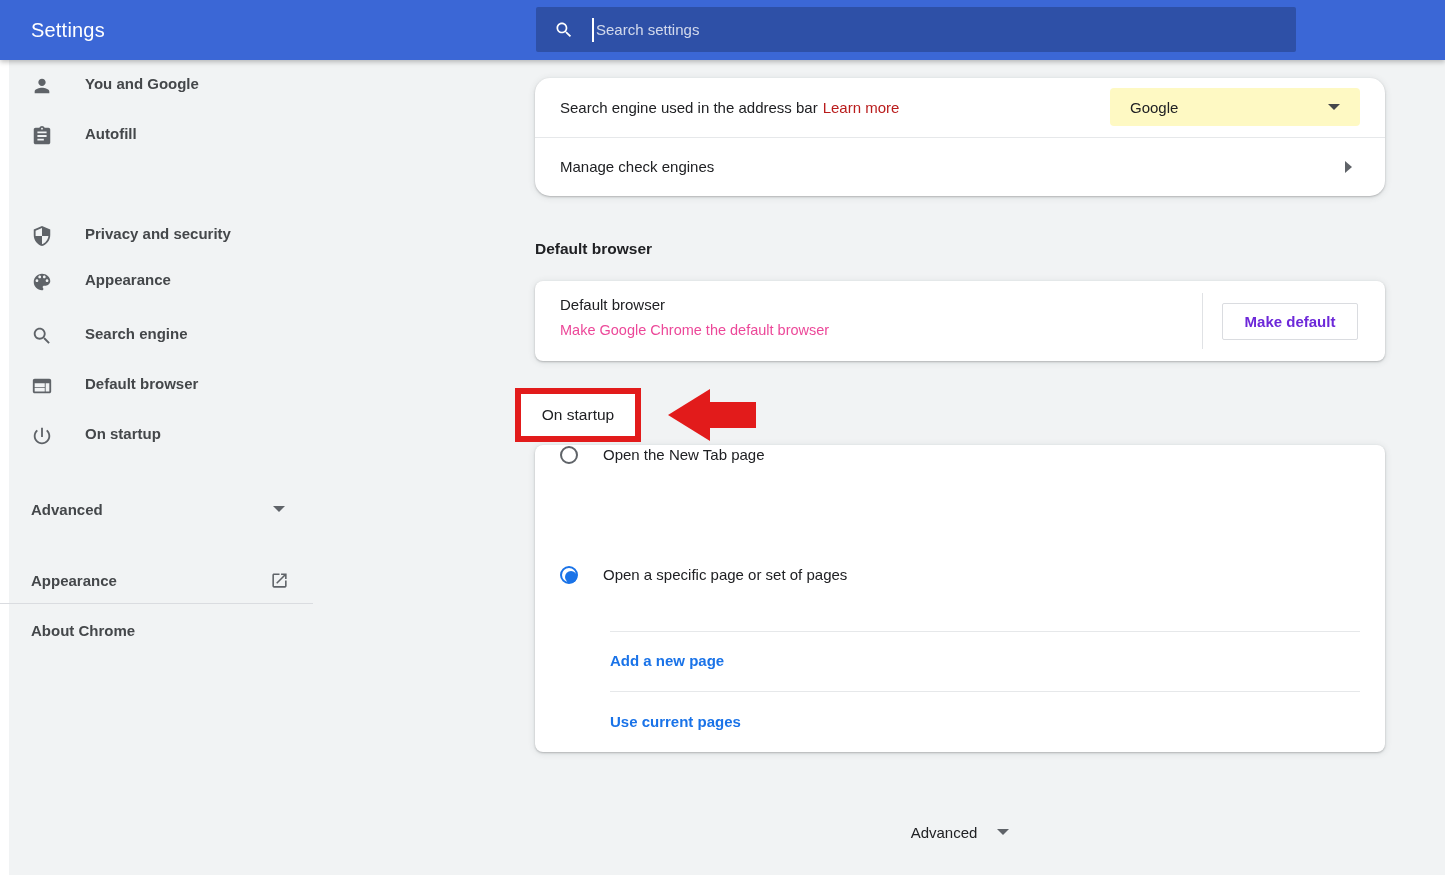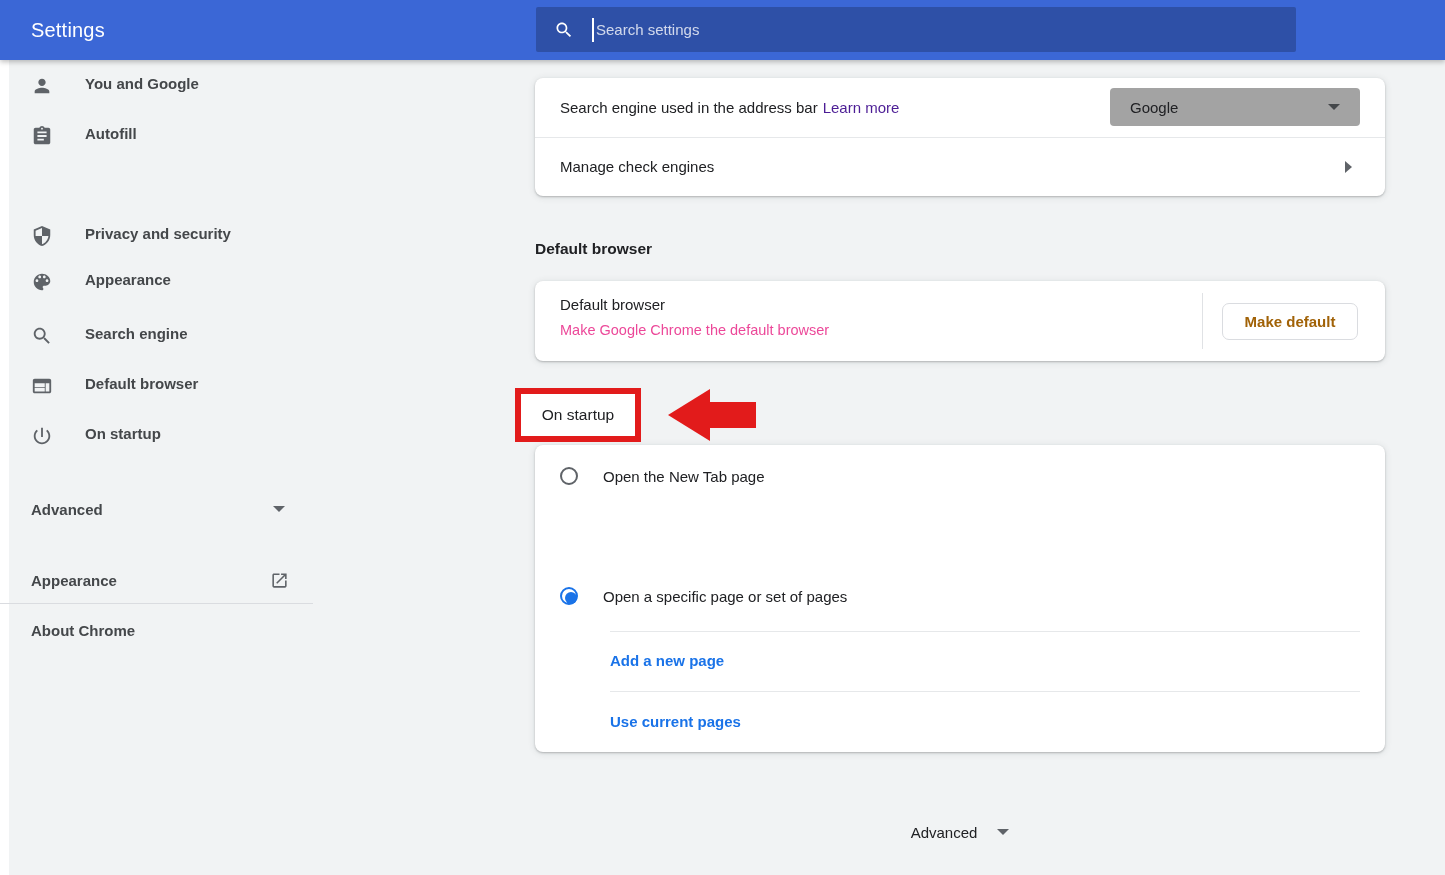--- a/index.html
+++ b/index.html
@@ -67,29 +67,29 @@
   .side-advanced .tri-down { position: absolute; left: 273px; }
   .side-divider { position: absolute; left: 0; top: 543px; width: 313px; height: 1px; background: #dadce0; }
   .ext-icn { position: absolute; left: 270px; width: 19px; height: 19px; }
 
   
   .card {
     position: absolute; left: 535px; width: 850px; background: #ffffff;
     border-radius: 8px;
     box-shadow: 0 1px 2px rgba(60,64,67,.3), 0 1px 6px 1px rgba(60,64,67,.1);
   }
-  .card1 { top: 78px; height: 118px; }
+  .card1 { top: 78px; height: 118px; border-radius: 15px; }
   .card1 .row { position: relative; height: 59px; display: flex; align-items: center; }
   .card1 .row + .row { border-top: 1px solid #e6e8ea; height: 58px; }
   .row-text { margin-left: 25px; font-size: 15px; color: #202124; }
-  .link { color: #4c1d95; text-decoration: none; cursor: pointer; }
+  .link { color: #b91c1c; text-decoration: none; cursor: pointer; }
   .learn-more { margin-left: 5px; font-size: 15px; }
   .select {
     position: absolute; right: 25px; top: 10px; width: 250px; height: 38px;
-    background: #a3a3a3; border-radius: 4px; cursor: pointer;
+    background: #fef9c3; border-radius: 4px; cursor: pointer;
     display: flex; align-items: center;
   }
   .select .sel-val { margin-left: 20px; font-size: 15px; color: #202124; flex: 1; }
   .select .tri-down { margin-right: 20px; border-top-color: #44474a; }
   .chev-right {
     position: absolute; right: 33px; top: 50%; margin-top: -6px;
     width: 0; height: 0;
     border-top: 6px solid transparent; border-bottom: 6px solid transparent;
     border-left: 7px solid #5f6368;
   }
@@ -98,22 +98,22 @@
     position: absolute; left: 535px; font-size: 15.5px; font-weight: bold; color: #202124;
   }
   .h-default-browser { top: 240px; }
 
   .card2 { top: 281px; height: 80px; }
   .card2 .title { position: absolute; left: 25px; top: 15px; font-size: 15px; color: #202124; }
   .card2 .subtitle { position: absolute; left: 25px; top: 41px; font-size: 14.5px; color: #ec4899; }
   .card2 .vsep { position: absolute; left: 667px; top: 12px; width: 1px; height: 56px; background: #e0e2e5; }
   .btn-outline {
     position: absolute; right: 27px; top: 22px; width: 136px; height: 37px;
-    background: #ffffff; border: 1px solid #dadce0; border-radius: 7px;
-    color: #a16207; font-size: 15px; font-weight: bold;
+    background: #ffffff; border: 1px solid #dadce0; border-radius: 2px;
+    color: #6d28d9; font-size: 15px; font-weight: bold;
     font-family: "Liberation Sans", sans-serif; cursor: pointer;
   }
 
   
   .red-box {
     position: absolute; left: 515px; top: 388px; width: 126px; height: 54px;
     background: #ffffff; border: 6px solid #e21b1b; z-index: 10;
     display: flex; align-items: center; justify-content: center;
   }
   .red-box .txt { font-size: 15.5px; color: #202124; white-space: nowrap; }
@@ -124,21 +124,21 @@
     border-right: 42px solid #e21b1b;
   }
   .red-arrow .shaft {
     position: absolute; left: 42px; top: 13px; width: 46px; height: 26px; background: #e21b1b;
   }
 
   
   .card3 { top: 445px; height: 307px; }
   .radio-row {
     position: absolute; left: 0; width: 850px; height: 60px;
-    display: flex; align-items: center; cursor: pointer;
+    display: flex; cursor: pointer;
   }
   .radio-row .radio {
     width: 18px; height: 18px; margin-left: 25px; flex: none;
     border: 2px solid #5f6368; border-radius: 50%; position: relative; background: #fff;
   }
   .radio-row.checked .radio { border-color: #1a73e8; }
   .radio-row.checked .radio::after {
     content: ""; position: absolute; left: 3px; top: 3px; width: 12px; height: 12px;
     border-radius: 50%; background: #1a73e8;
   }

